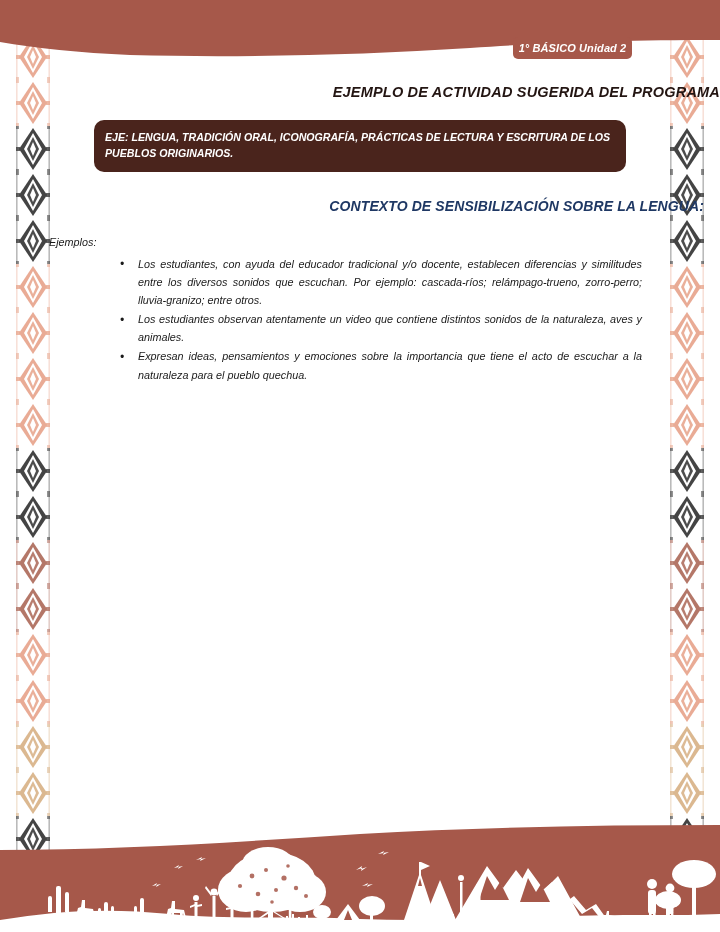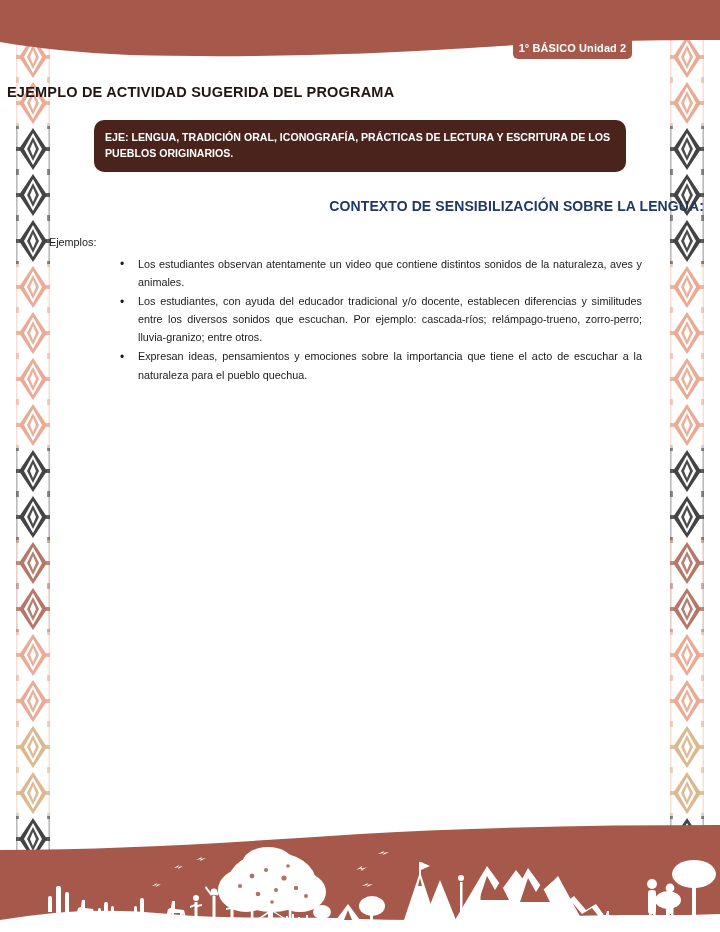--- a/index.html
+++ b/index.html
@@ -10,20 +10,21 @@
     background: #ffffff;
     font-family: "Liberation Sans", sans-serif;
   }
 
   #page {
     position: relative;
     width: 720px;
     height: 932px;
     overflow: hidden;
     background: #ffffff;
+    font-style: italic;
   }
 
   
   .top-banner {
     position: absolute;
     left: 0; top: 0;
     width: 720px; height: 62px;
     overflow: hidden;
     z-index: 2;
   }
@@ -67,21 +68,21 @@
   
   .content {
     position: absolute;
     left: 0; top: 62px;
     width: 720px;
     z-index: 2;
   }
 
   .doc-title {
     margin: 22px 0 0 7px;
-    text-align: left;
+    text-align: right;
     font-size: 14.5px;
     font-weight: bold;
     color: #231512;
     letter-spacing: 0.2px;
   }
 
   .eje-bar {
     margin: 20px 94px 0 94px;
     background: #4A241C;
     color: #ffffff;
@@ -334,22 +335,22 @@
     <h1 class="doc-title">EJEMPLO DE ACTIVIDAD SUGERIDA DEL PROGRAMA</h1>
 
     <div class="eje-bar">EJE: LENGUA, TRADICIÓN ORAL, ICONOGRAFÍA, PRÁCTICAS DE LECTURA Y ESCRITURA DE LOS PUEBLOS ORIGINARIOS.</div>
 
     <div class="section-heading">CONTEXTO DE SENSIBILIZACIÓN SOBRE LA LENGUA:</div>
 
 
     <div class="examples-label">Ejemplos:</div>
 
     <ul class="bullets">
+      <li>Los estudiantes, con ayuda del educador tradicional y/o docente, establecen diferencias y similitudes entre los diversos sonidos que escuchan. Por ejemplo: cascada-ríos; relámpago-trueno, zorro-perro; lluvia-granizo; entre otros.</li>
       <li>Los estudiantes observan atentamente un video que contiene distintos sonidos de la naturaleza, aves y animales.</li>
-      <li>Los estudiantes, con ayuda del educador tradicional y/o docente, establecen diferencias y similitudes entre los diversos sonidos que escuchan. Por ejemplo: cascada-ríos; relámpago-trueno, zorro-perro; lluvia-granizo; entre otros.</li>
       <li>Expresan ideas, pensamientos y emociones sobre la importancia que tiene el acto de escuchar a la naturaleza para el pueblo quechua.</li>
     </ul>
   </div>
 
   <div class="bottom-art">
     <svg width="720" height="108" viewBox="0 0 720 108" xmlns="http://www.w3.org/2000/svg">
 
       <path d="M0,26 C120,26 240,18 360,10 C480,3 600,1 720,1 L720,108 L0,108 Z" fill="#A6584A"></path>
 
       <g fill="#ffffff">

